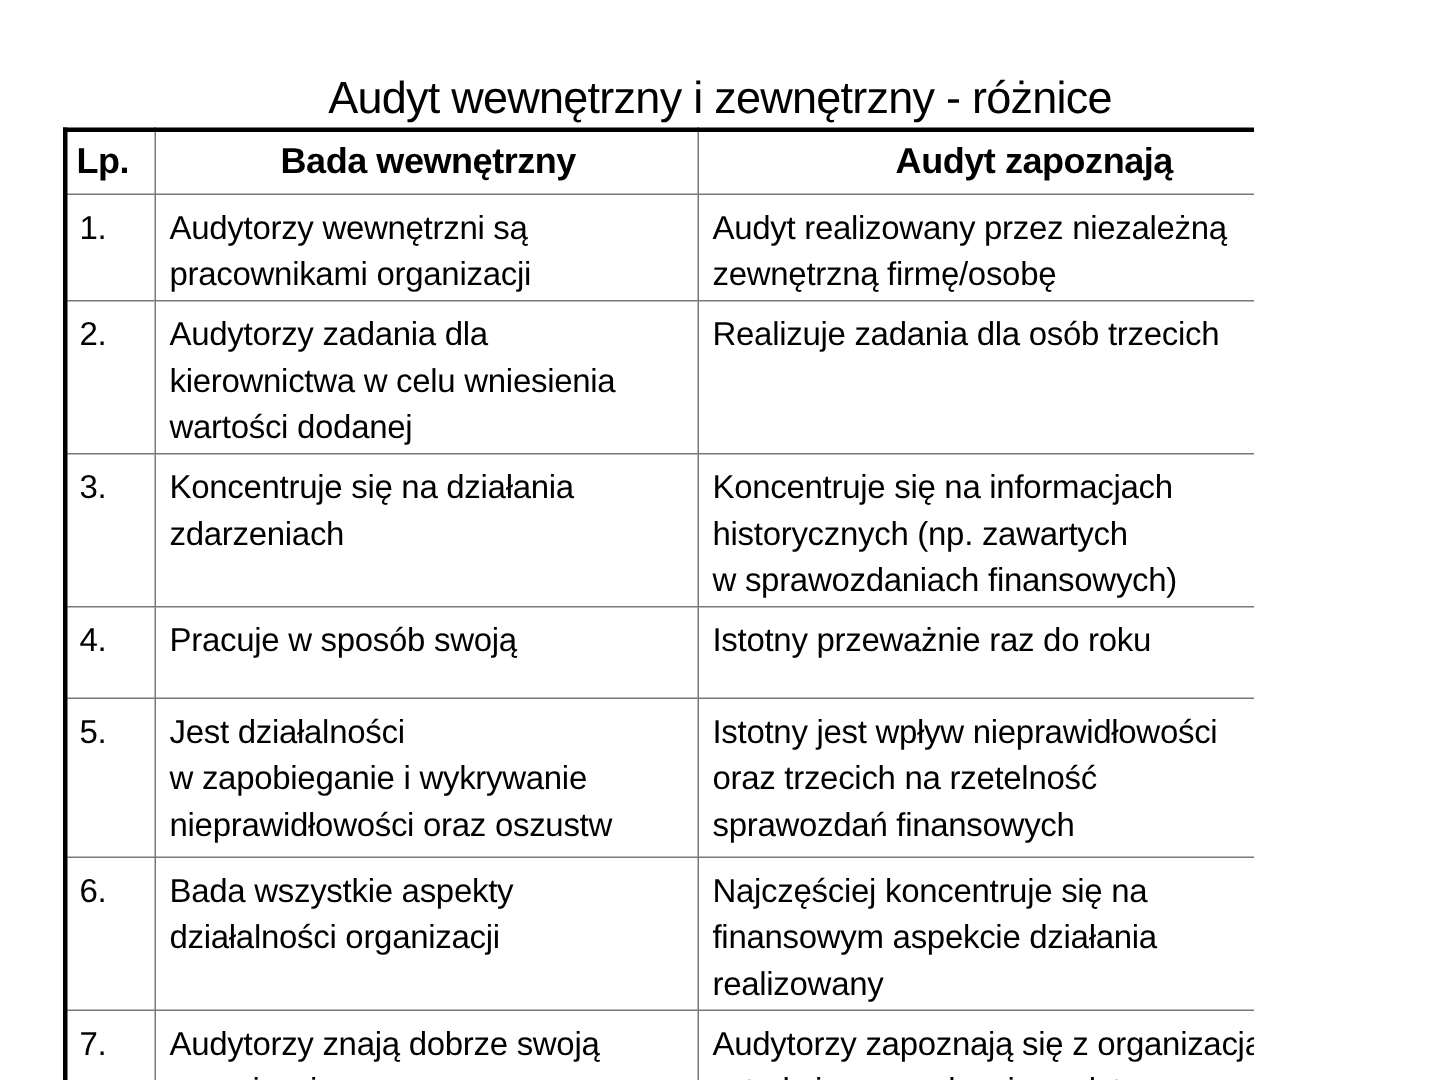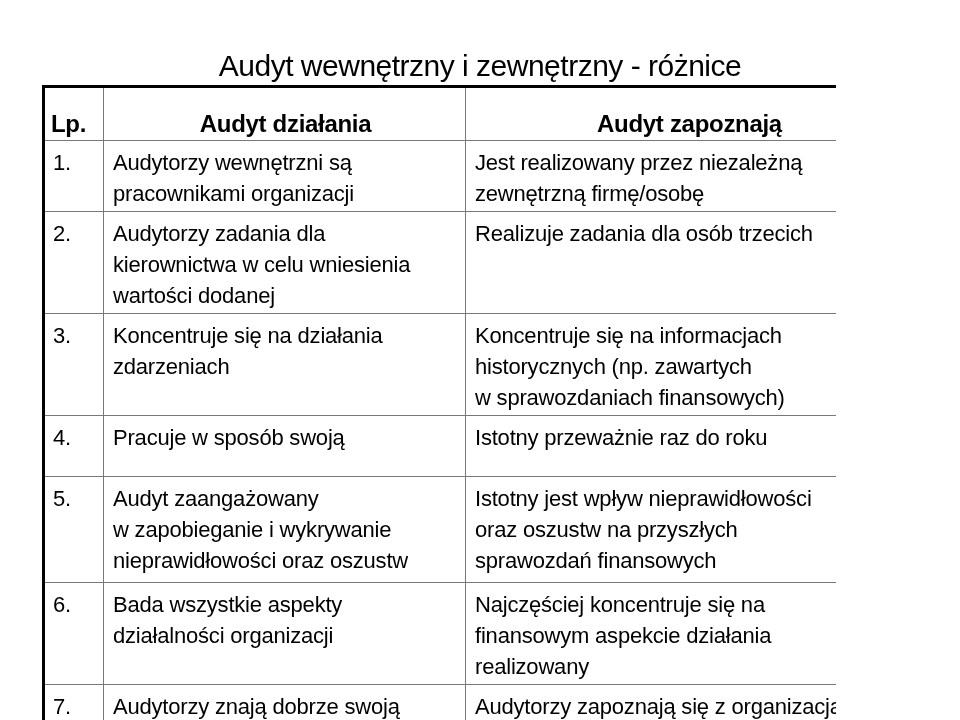--- a/index.html
+++ b/index.html
@@ -46,21 +46,21 @@
     border: 1px solid #787878;
     vertical-align: top;
     text-align: left;
     overflow: hidden;
   }
   .audit-table thead tr { height: 43px; }
   .audit-table th {
     font-size: 24px;
     font-weight: 700;
     letter-spacing: -0.3px;
-    padding: 22px 4px 2px 6px;
+    padding: 6px 4px 2px 6px;
     white-space: nowrap;
   }
   .audit-table th.center { text-align: center; }
   .audit-table td {
     font-size: 22px;
     line-height: 31px;
     letter-spacing: -0.2px;
     padding: 6px 6px 2px 9px;
     white-space: pre-line;
   }
@@ -82,30 +82,30 @@
 
   <table class="audit-table">
     <colgroup>
       <col class="col-lp">
       <col class="col-internal">
       <col class="col-external">
     </colgroup>
     <thead>
       <tr>
         <th>Lp.</th>
-        <th class="center">Audyt działania</th>
+        <th class="center">Bada wewnętrzny</th>
         <th class="center">Audyt zapoznają</th>
       </tr>
     </thead>
     <tbody>
       <tr class="r1">
         <td class="num-cell">1.</td>
         <td>Audytorzy wewnętrzni są
 pracownikami organizacji</td>
-        <td>Jest realizowany przez niezależną
+        <td>Audyt realizowany przez niezależną
 zewnętrzną firmę/osobę</td>
       </tr>
       <tr class="r2">
         <td class="num-cell">2.</td>
         <td>Audytorzy zadania dla
 kierownictwa w celu wniesienia
 wartości dodanej</td>
         <td>Realizuje zadania dla osób trzecich</td>
       </tr>
       <tr class="r3">
@@ -116,25 +116,25 @@
 historycznych (np. zawartych
 w sprawozdaniach finansowych)</td>
       </tr>
       <tr class="r4">
         <td class="num-cell">4.</td>
         <td>Pracuje w sposób swoją</td>
         <td>Istotny przeważnie raz do roku</td>
       </tr>
       <tr class="r5">
         <td class="num-cell">5.</td>
-        <td>Audyt zaangażowany
+        <td>Jest działalności
 w zapobieganie i wykrywanie
 nieprawidłowości oraz oszustw</td>
         <td>Istotny jest wpływ nieprawidłowości
-oraz oszustw na przyszłych
+oraz trzecich na rzetelność
 sprawozdań finansowych</td>
       </tr>
       <tr class="r6">
         <td class="num-cell">6.</td>
         <td>Bada wszystkie aspekty
 działalności organizacji</td>
         <td>Najczęściej koncentruje się na
 finansowym aspekcie działania
 realizowany</td>
       </tr>

